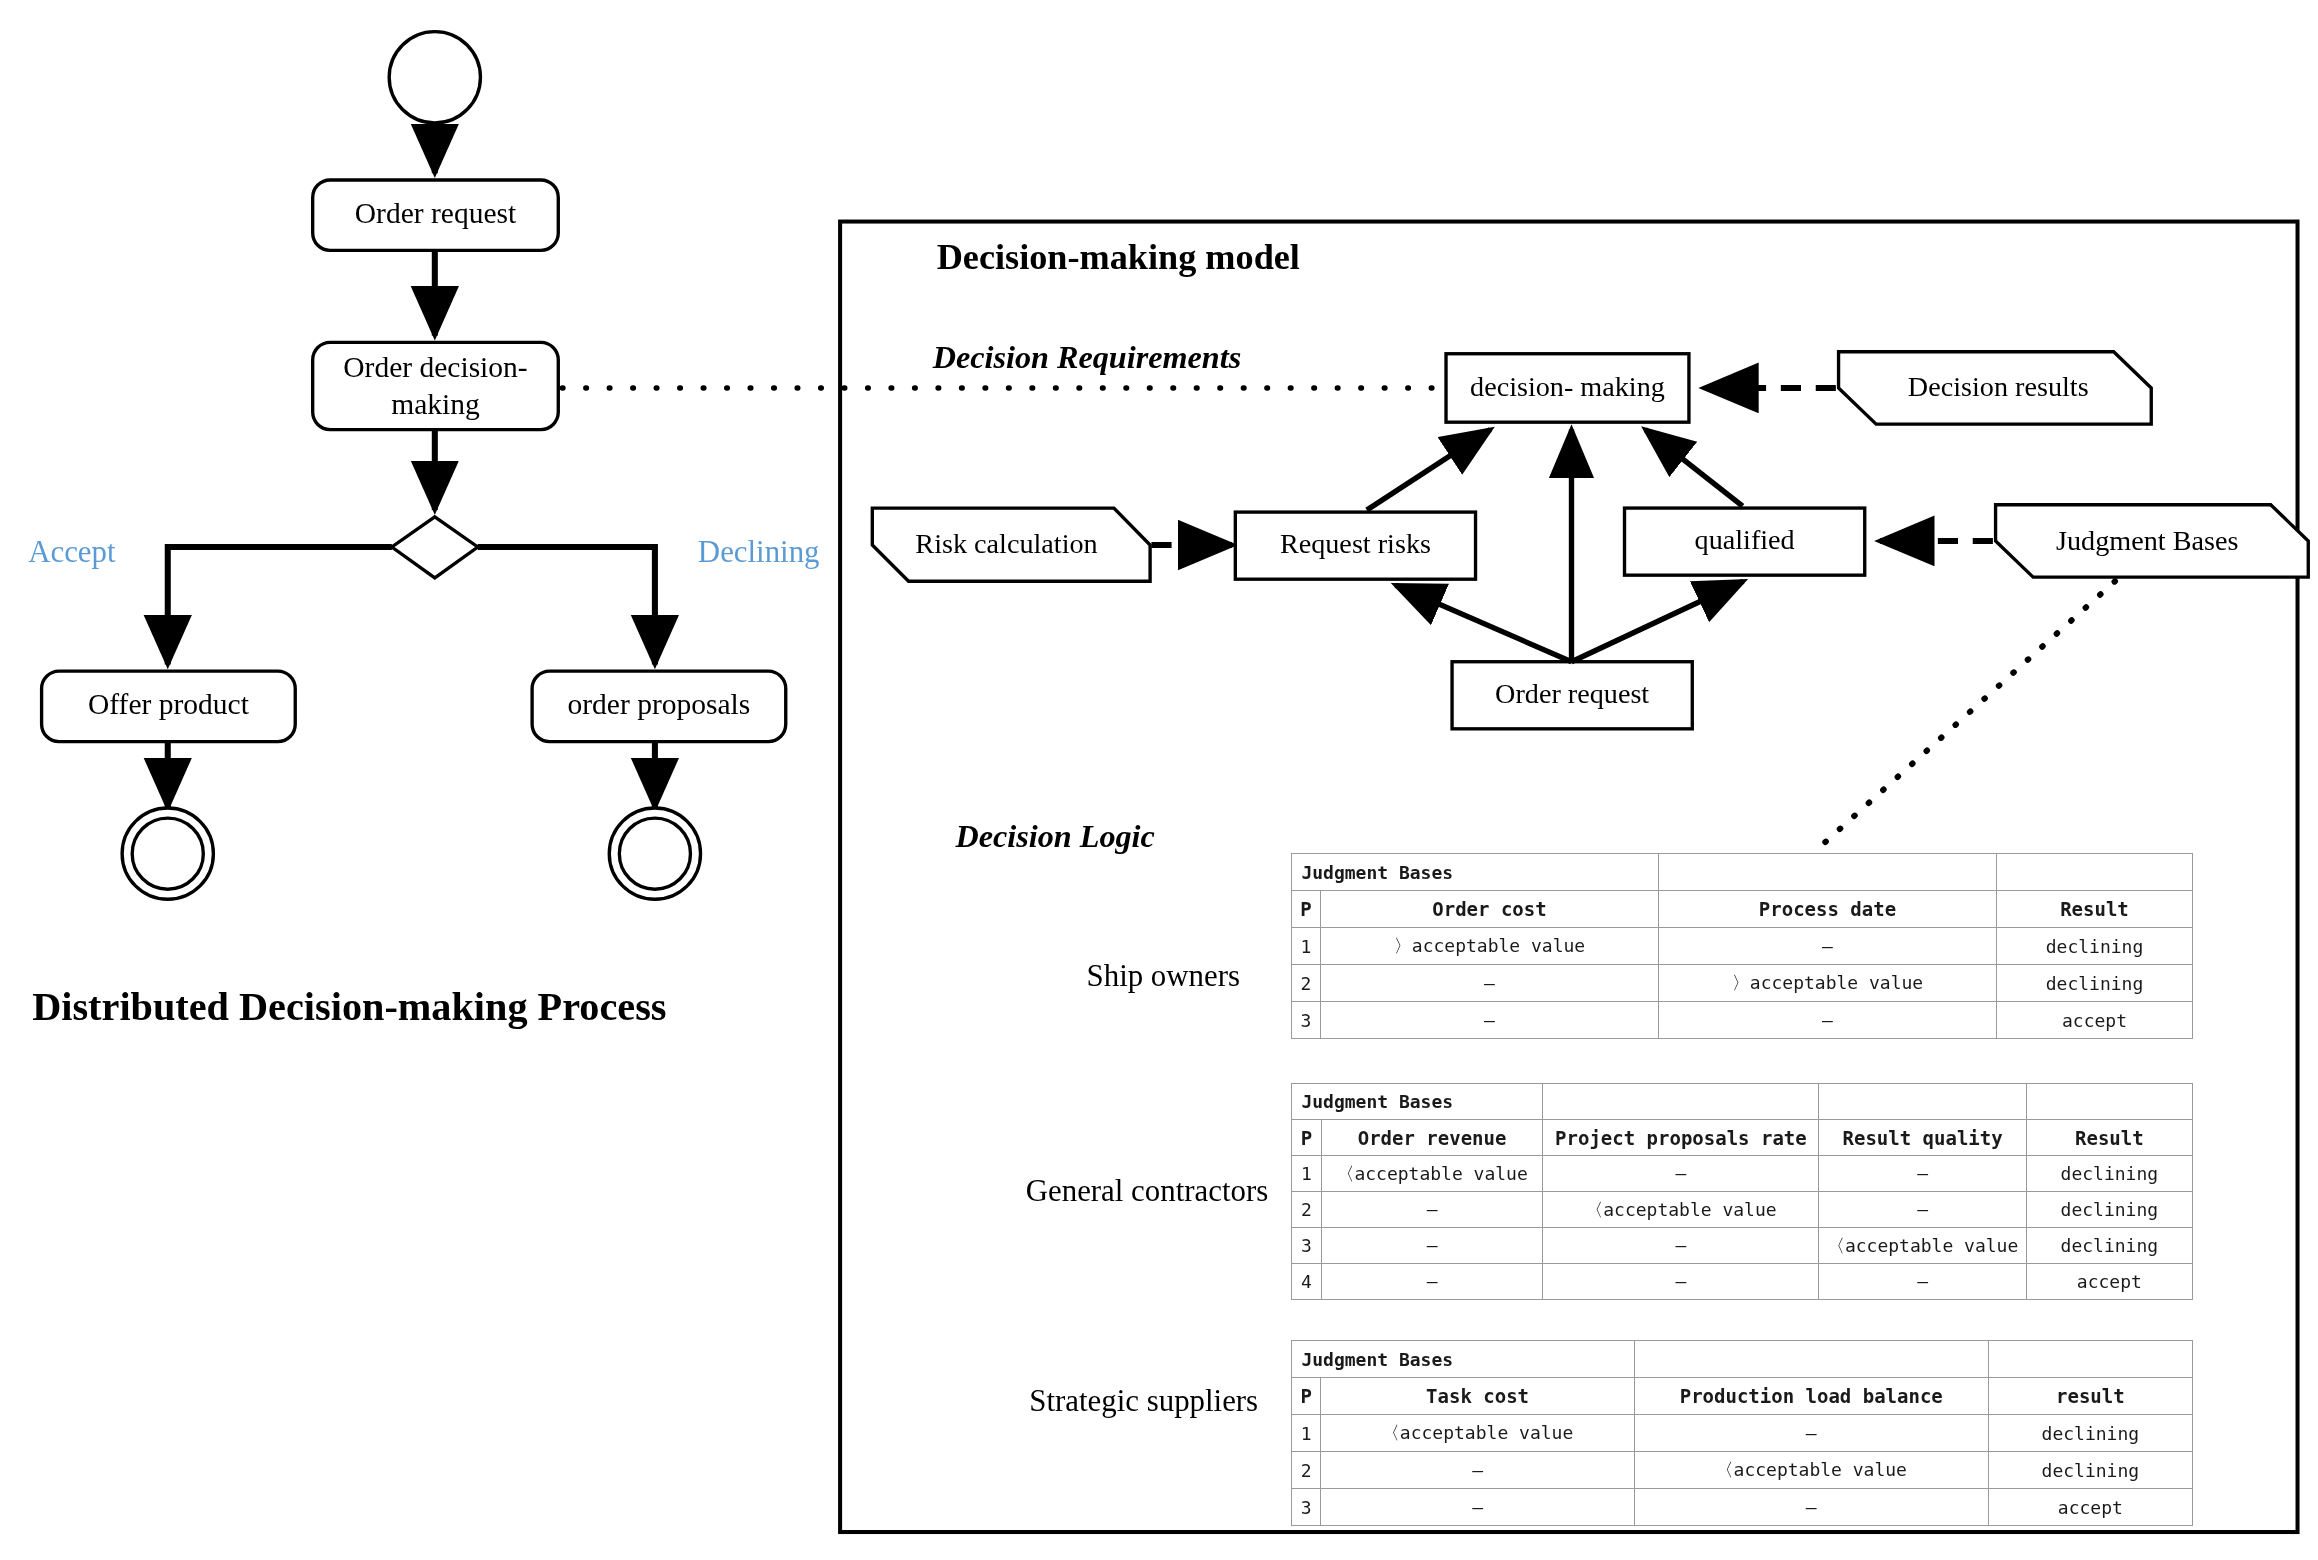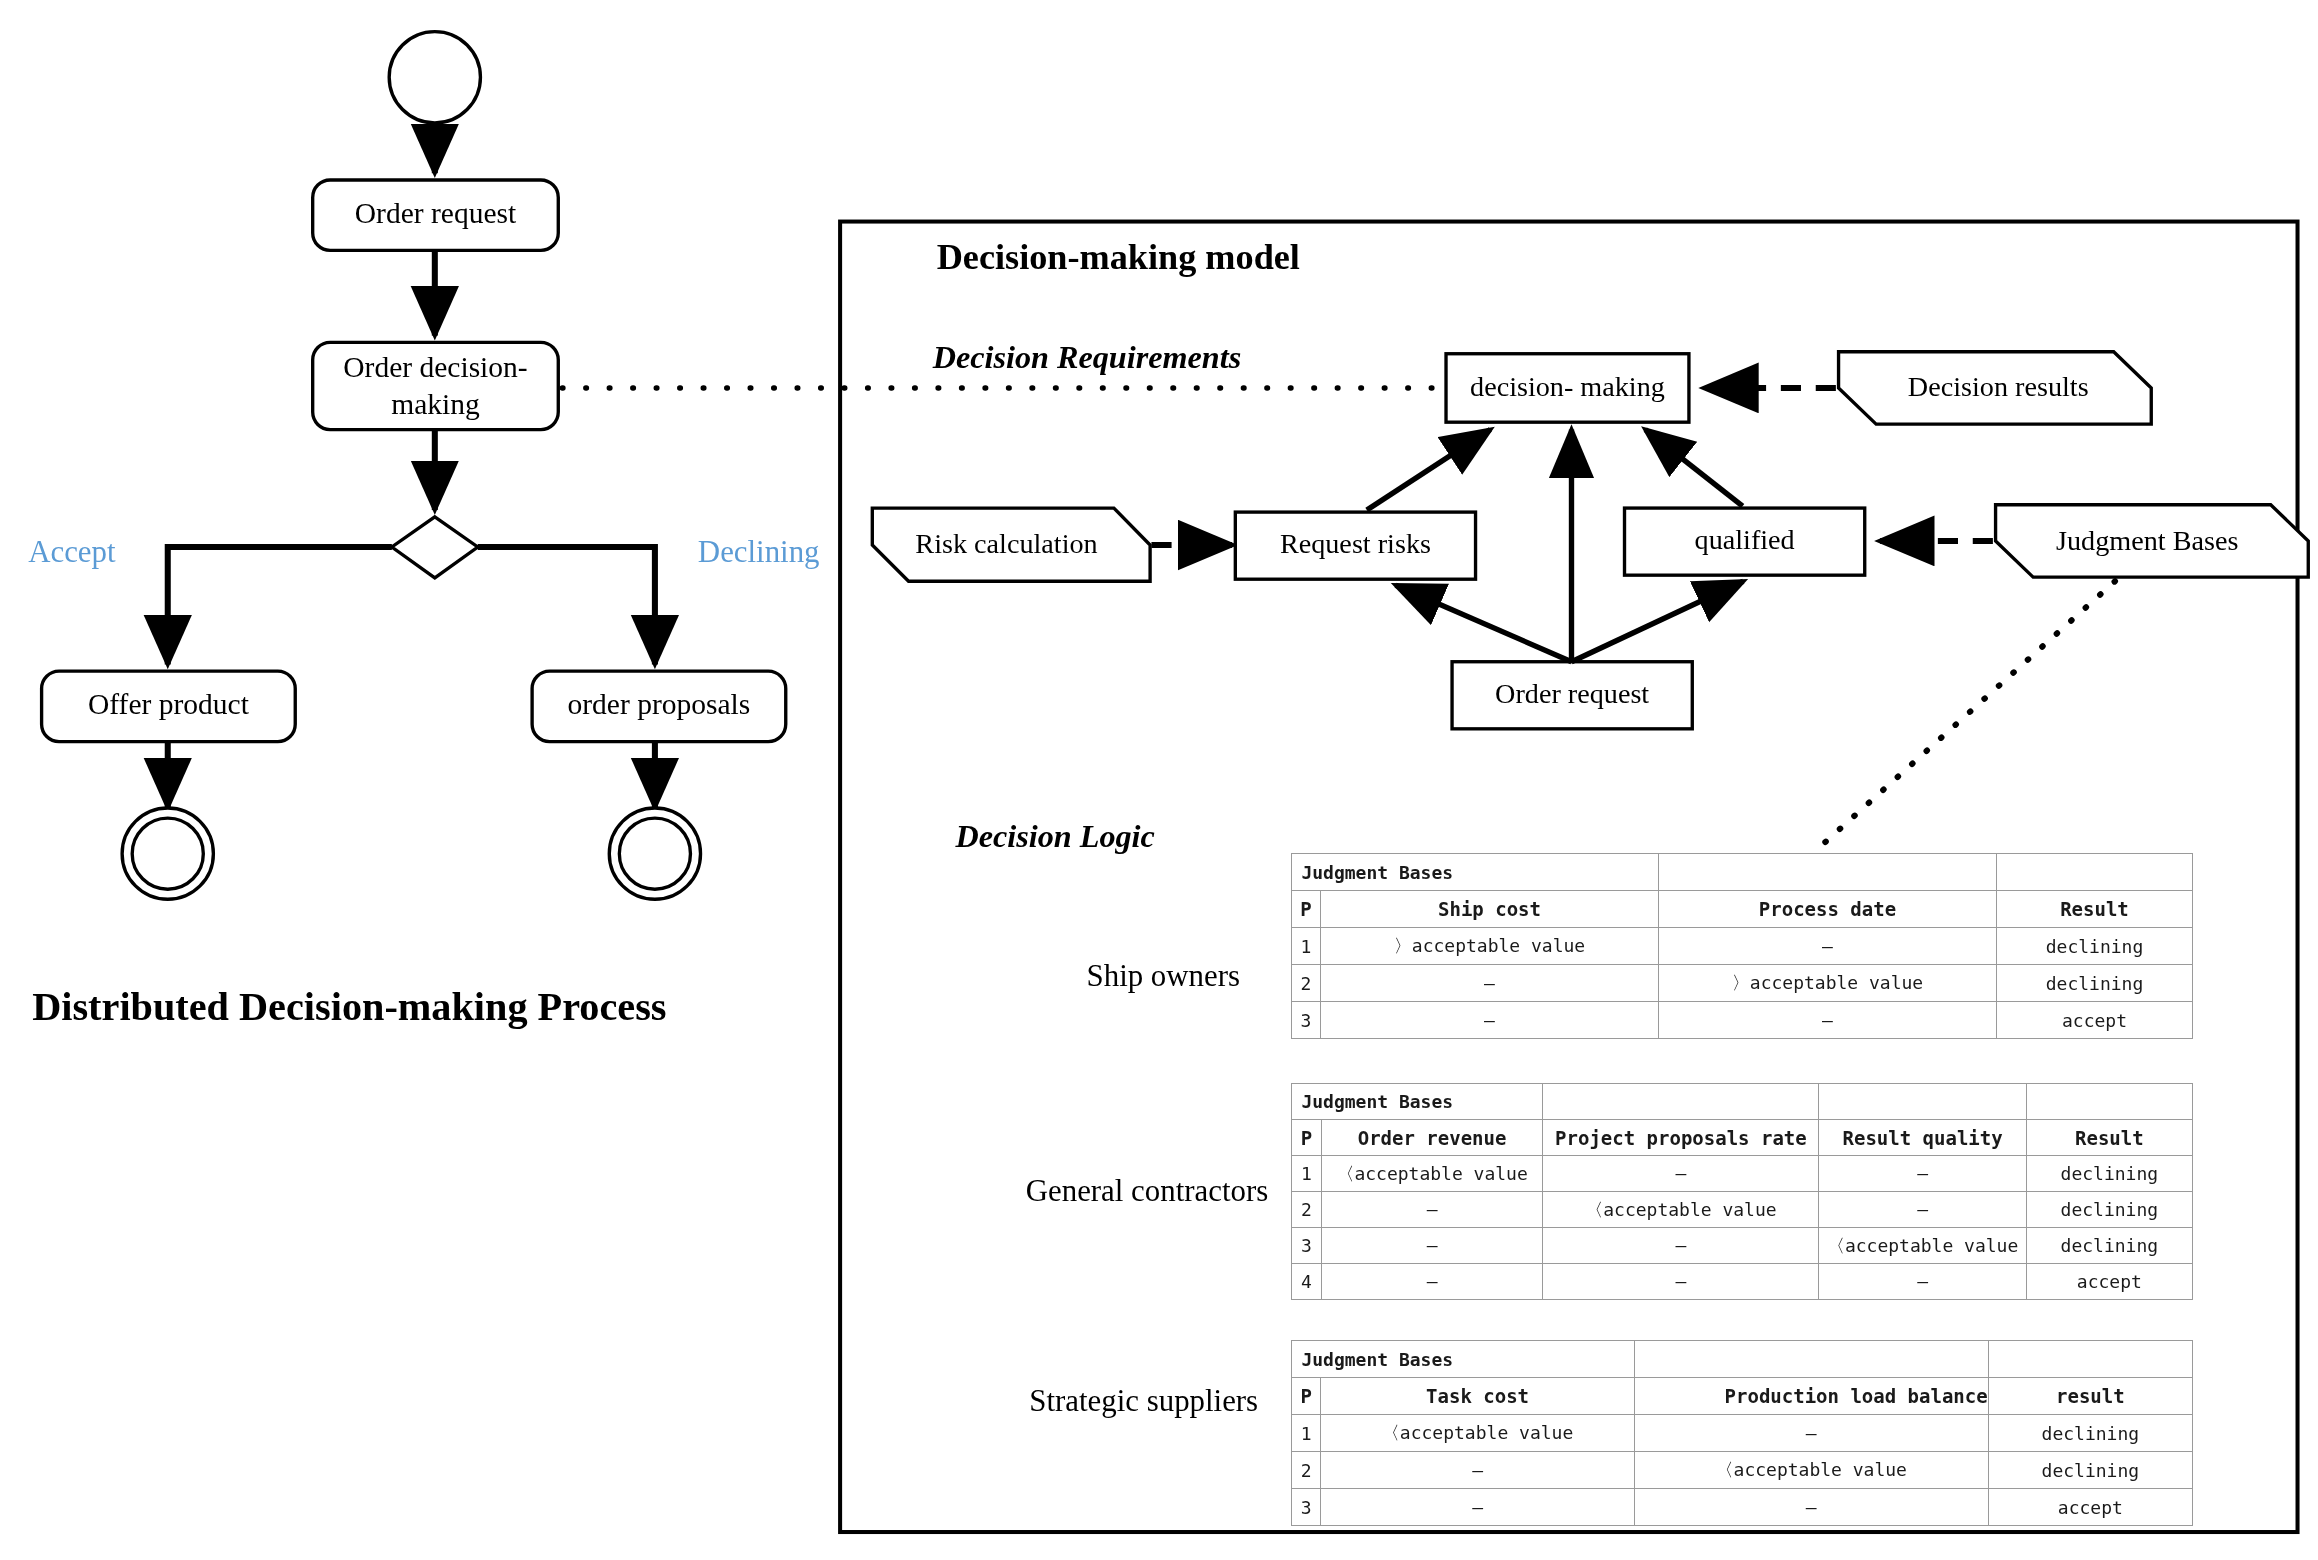--- a/index.html
+++ b/index.html
@@ -143,21 +143,21 @@
   <div class="tblwrap" style="left:1291px;top:853px;">
     <table class="dtable" style="position:relative;width:902px;">
       <tbody>
         <tr>
           <td class="hdrspan" colspan="2" style="height:36px;">Judgment Bases</td>
           <td></td>
           <td></td>
         </tr>
         <tr>
           <td class="colhdr pcol" style="height:36px;">P</td>
-          <td class="colhdr">Ship cost</td>
+          <td class="colhdr">Order cost</td>
           <td class="colhdr">Process date</td>
           <td class="colhdr" style="width:195px;">Result</td>
         </tr>
         <tr>
           <td class="cell" style="height:36px;">1</td>
           <td class="cell">〉acceptable value</td>
           <td class="cell">–</td>
           <td class="cell">declining</td>
         </tr>
         <tr>
@@ -228,21 +228,21 @@
     <table class="dtable" style="position:relative;width:902px;">
       <tbody>
         <tr>
           <td class="hdrspan" colspan="2" style="height:36px;">Judgment Bases</td>
           <td></td>
           <td></td>
         </tr>
         <tr>
           <td class="colhdr pcol" style="height:36px;">P</td>
           <td class="colhdr" style="width:309px;">Task cost</td>
-          <td class="colhdr" style="width:349px;text-align:right;">Production load balance</td>
+          <td class="colhdr" style="width:349px;">Production load balance</td>
           <td class="colhdr" style="width:201px;">result</td>
         </tr>
         <tr>
           <td class="cell" style="height:36px;">1</td>
           <td class="cell">〈acceptable value</td>
           <td class="cell">–</td>
           <td class="cell">declining</td>
         </tr>
         <tr>
           <td class="cell" style="height:36px;">2</td>

